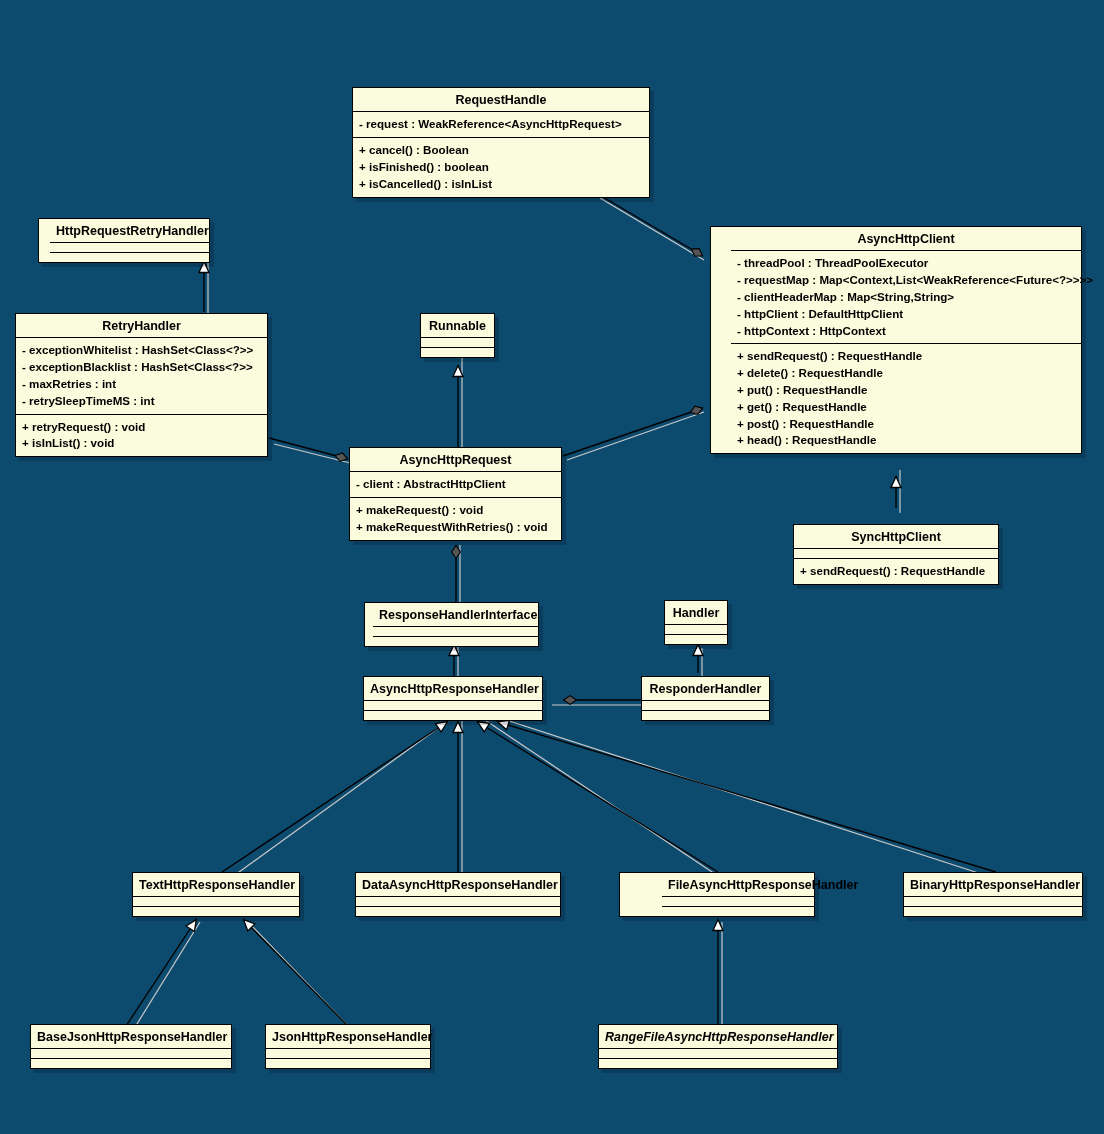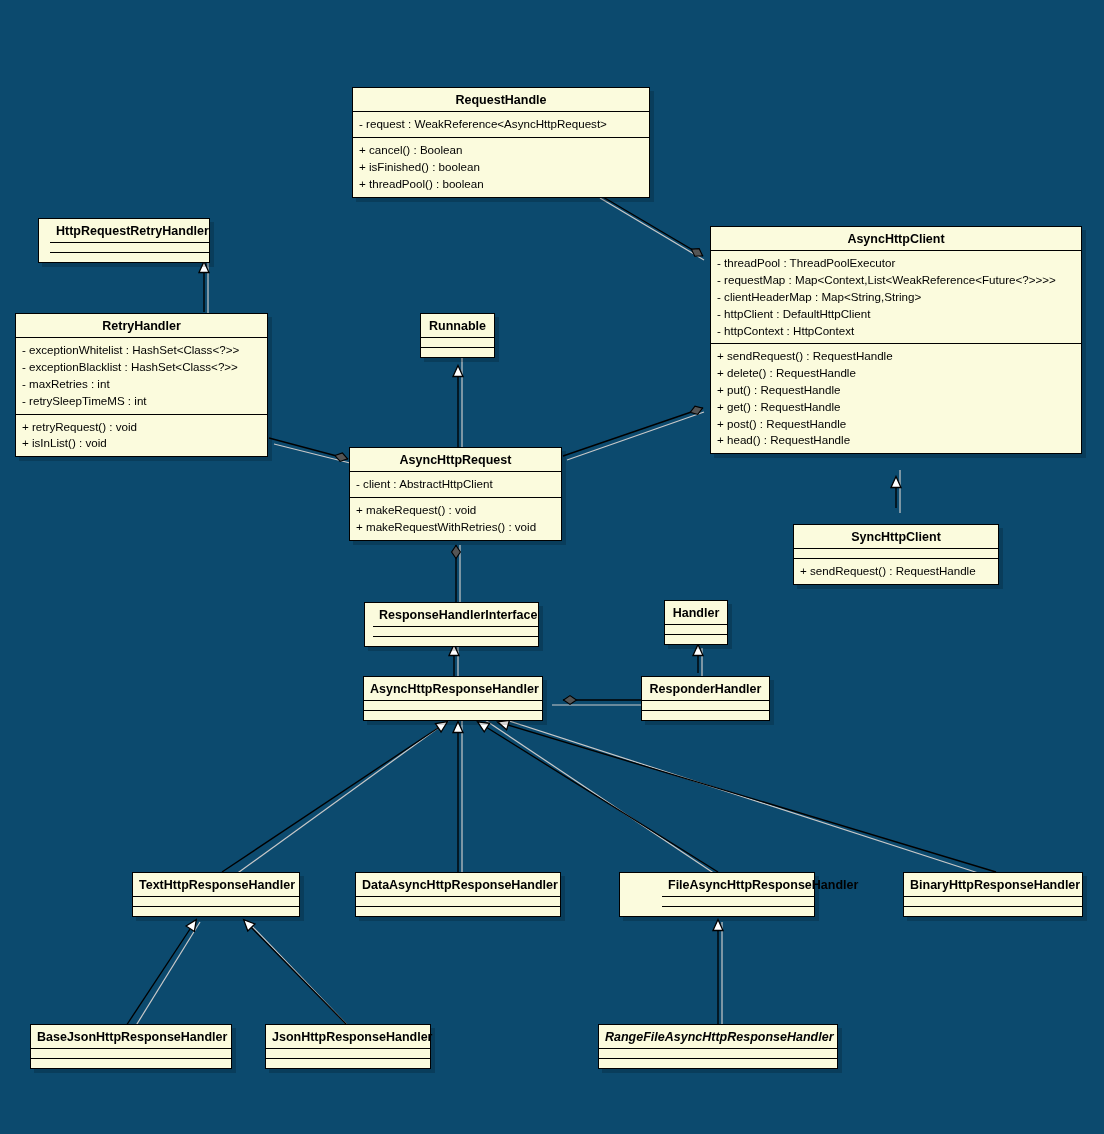--- a/index.html
+++ b/index.html
@@ -5,21 +5,21 @@
   html,body{margin:0;padding:0;background:#ffffff;}
   body{font-family:"Liberation Sans",sans-serif;}
   #canvas{position:relative;width:1104px;height:1134px;background:#0c4a6e;overflow:hidden;}
   svg#edges{position:absolute;left:0;top:0;width:1104px;height:1134px;pointer-events:none;}
 
   .cls{position:absolute;box-sizing:border-box;border:1.6px solid #000;
        background:#fbfbdd;box-shadow:4px 4px 0 rgba(0,0,0,0.17);}
   .cls .ttl{font-size:12.5px;font-weight:bold;text-align:center;padding:5px 6px 4px 6px;
             color:#000;white-space:nowrap;line-height:1.15;}
   .cls .ttl.abs{font-style:italic;}
-  .sec{border-top:1.6px solid #000;padding:4px 6px;}
+  .sec{border-top:1.6px solid #000;padding:4px 6px;font-weight:bold;}
   .sec.empty{height:9px;padding:0;}
   .sec .row{font-size:11.6px;color:#000;white-space:nowrap;line-height:1.45;}
   .sec .row.static{text-decoration:underline;}
 </style>
 </head>
 <body>
 
 <div id="canvas">
 
   <svg id="edges" viewBox="0 0 1104 1134">
@@ -86,25 +86,25 @@
   </svg>
 
   <div class="cls" style="left:352px;top:87px;width:298px;">
     <div class="ttl">RequestHandle</div>
     <div class="sec">
       <div class="row">- request : WeakReference&lt;AsyncHttpRequest&gt;</div>
     </div>
     <div class="sec">
       <div class="row">+ cancel() : Boolean</div>
       <div class="row">+ isFinished() : boolean</div>
-      <div class="row">+ threadPool() : boolean</div>
-    </div>
-  </div>
-
-  <div class="cls" style="left:710px;top:226px;width:372px;">
+      <div class="row">+ isCancelled() : isInList</div>
+    </div>
+  </div>
+
+  <div class="cls" style="left:710px;top:226px;width:372px;padding-left:20px;">
     <div class="ttl">AsyncHttpClient</div>
     <div class="sec">
       <div class="row">- threadPool : ThreadPoolExecutor</div>
       <div class="row">- requestMap : Map&lt;Context,List&lt;WeakReference&lt;Future&lt;?&gt;&gt;&gt;&gt;</div>
       <div class="row">- clientHeaderMap : Map&lt;String,String&gt;</div>
       <div class="row">- httpClient : DefaultHttpClient</div>
       <div class="row">- httpContext : HttpContext</div>
     </div>
     <div class="sec">
       <div class="row">+ sendRequest() : RequestHandle</div>

